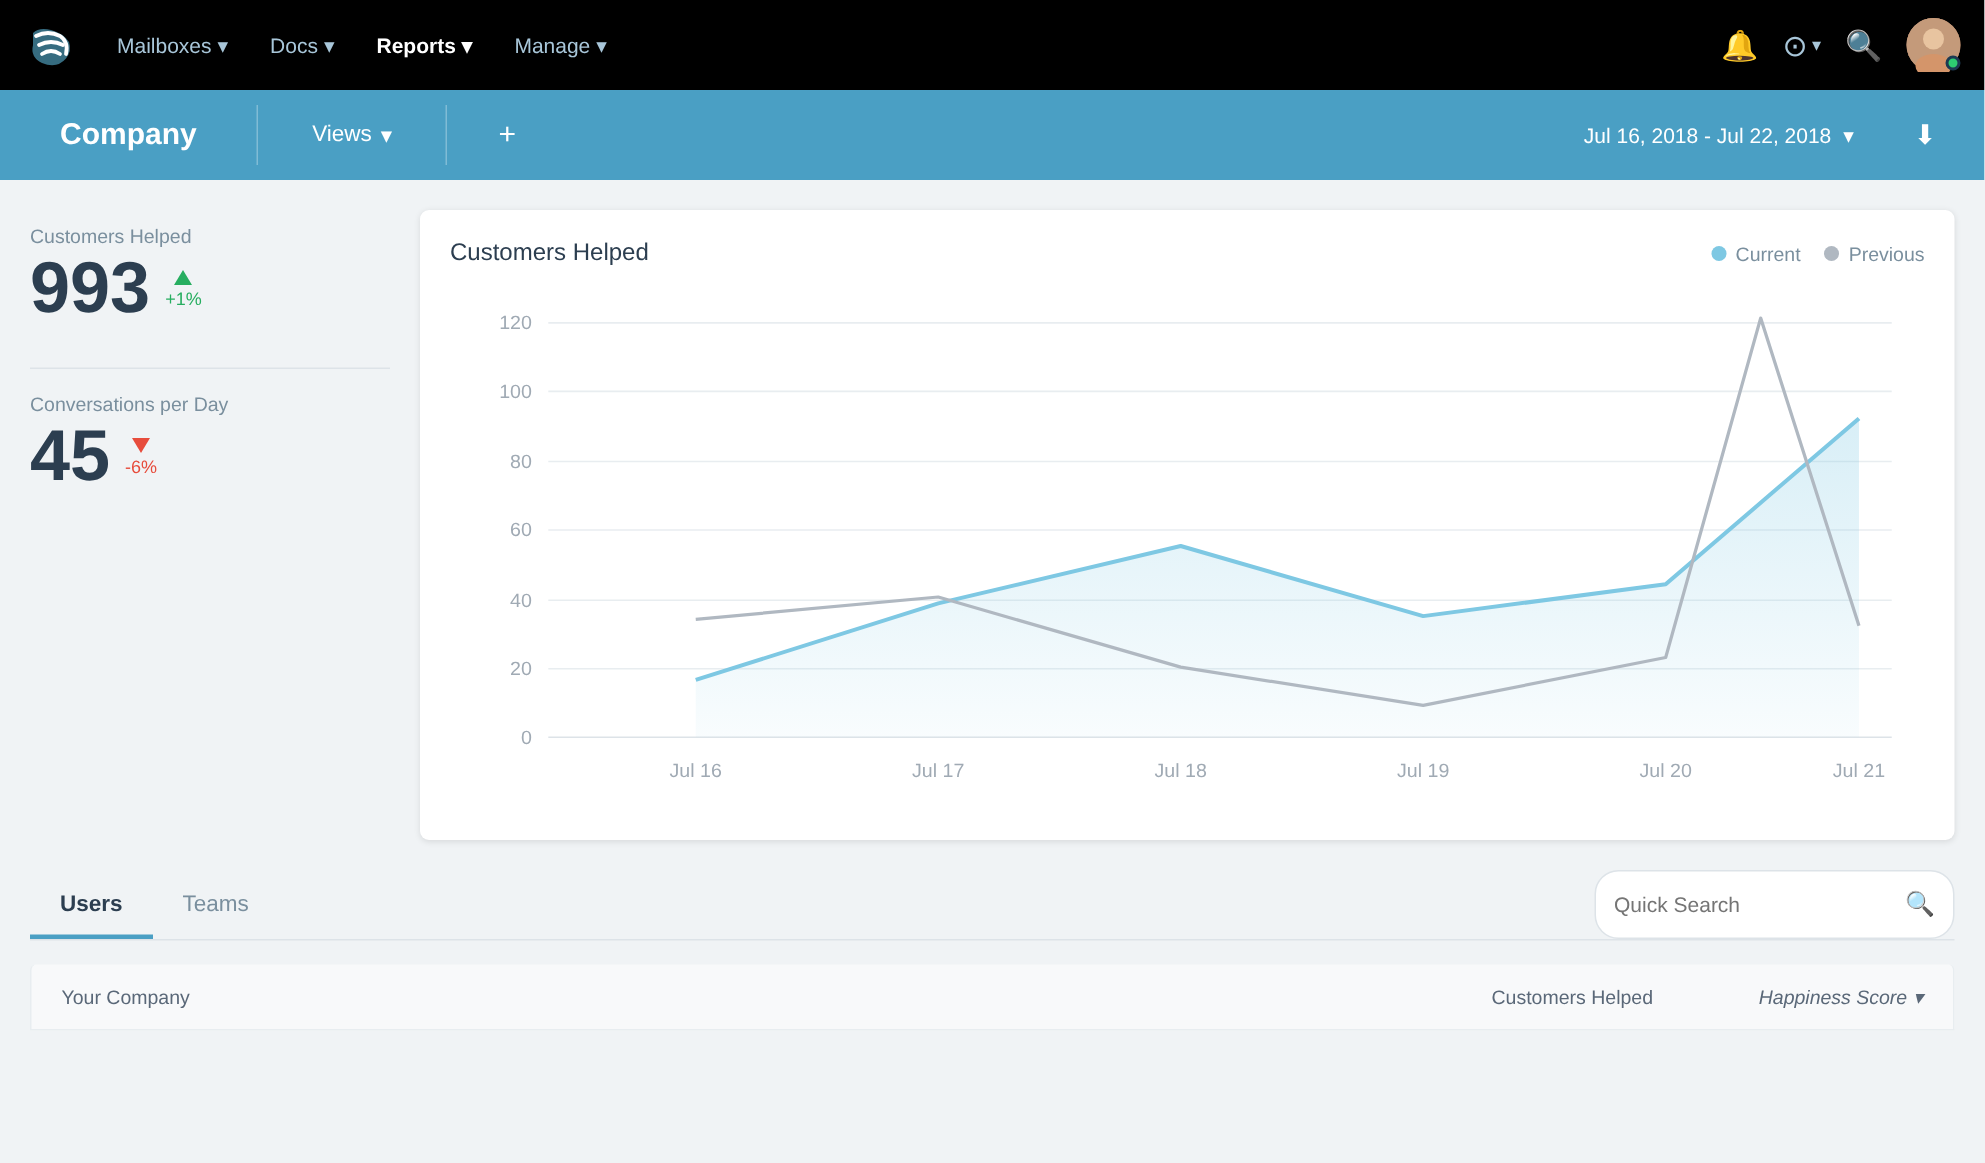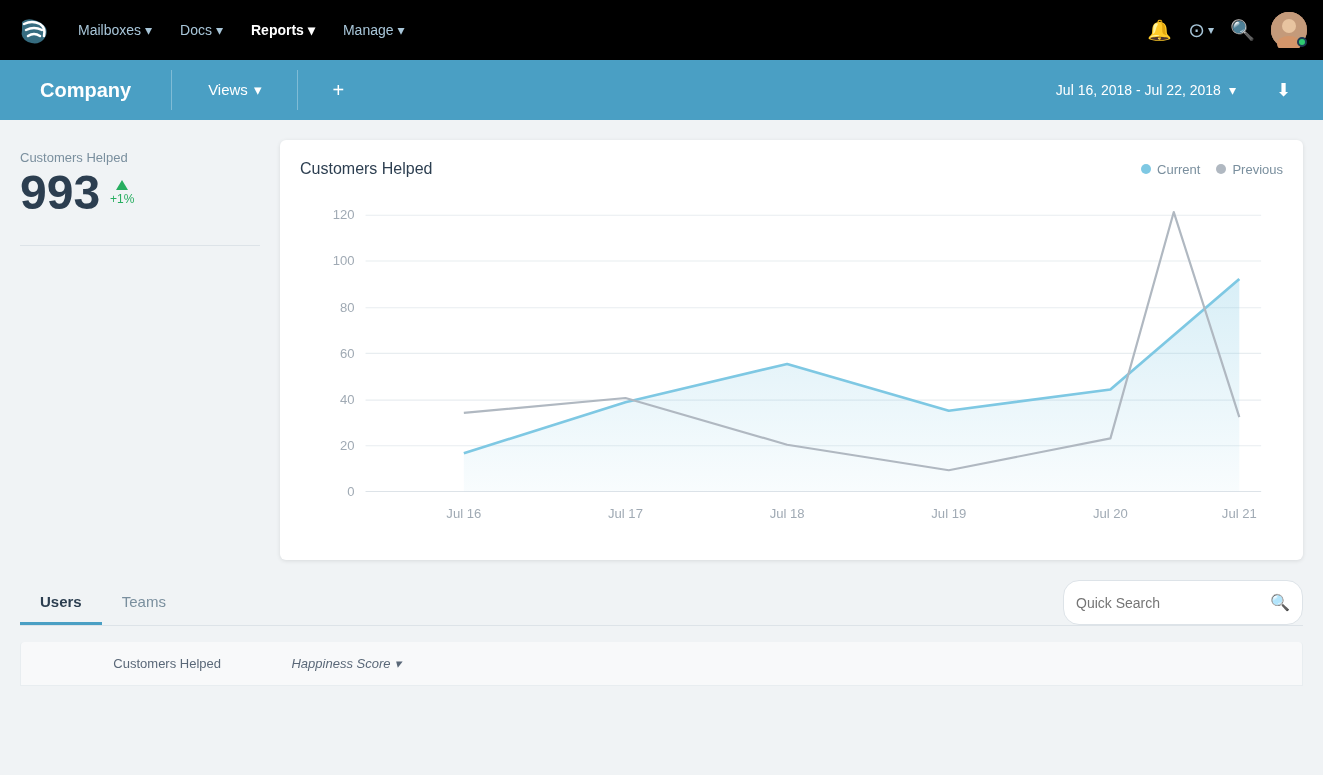--- a/index.html
+++ b/index.html
@@ -401,20 +401,30 @@
         <div class="stat-value">993</div>
         <div class="stat-change up">
           <div class="triangle-up"></div>
           <span>+1%</span>
         </div>
       </div>
     </div>
 
     <div class="stat-divider"></div>
 
+    <div class="stat-block">
+      <div class="stat-label">Conversations per Day</div>
+      <div class="stat-value-row">
+        <div class="stat-value">45</div>
+        <div class="stat-change down">
+          <div class="triangle-down"></div>
+          <span>-6%</span>
+        </div>
+      </div>
+    </div>
   </div>
 
   <div class="chart-card">
     <div class="chart-header">
       <div class="chart-title">Customers Helped</div>
       <div class="chart-legend">
         <div class="legend-item">
           <div class="legend-dot current"></div>
           <span>Current</span>
         </div>
@@ -474,19 +484,20 @@
       <span>Teams</span>
     </div>
     <div class="tabs-spacer"></div>
     <div class="search-box">
       <input class="search-input" type="text" placeholder="Quick Search" style="">
       <span class="search-icon-char">🔍</span>
     </div>
   </div>
 
   <div class="table-header">
+    <div class="th-company">Your Company</div>
     <div class="th-customers">Customers Helped</div>
     <div class="th-happiness">
       <span>Happiness Score</span>
       <span>▾</span>
     </div>
   </div>
 </div>
 
 </body></html>

